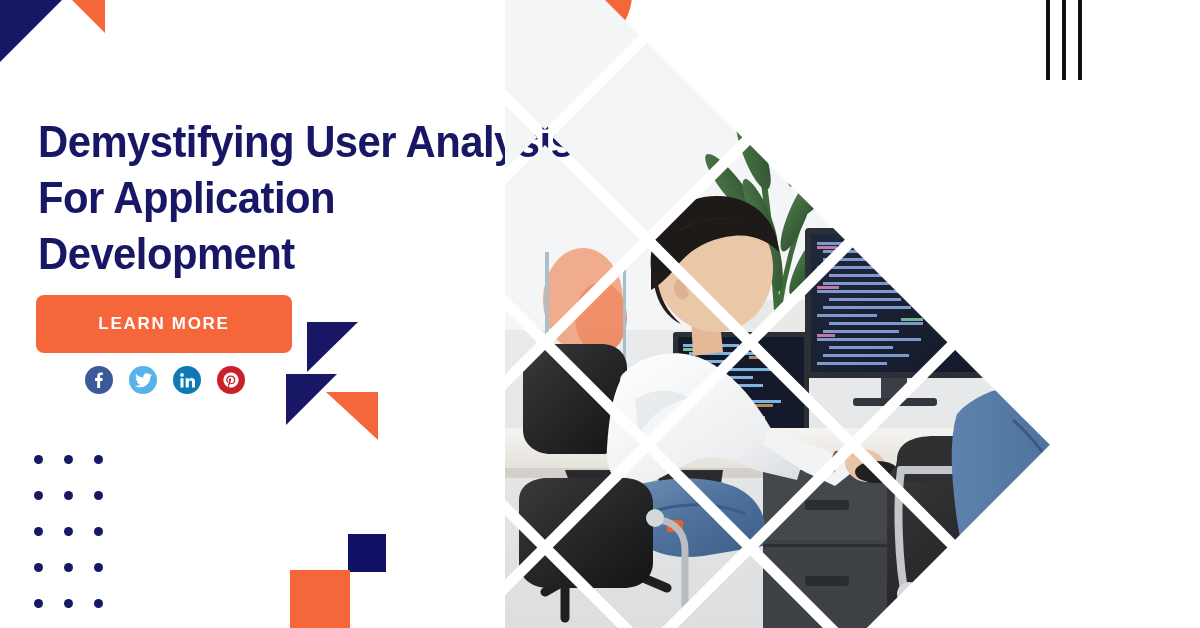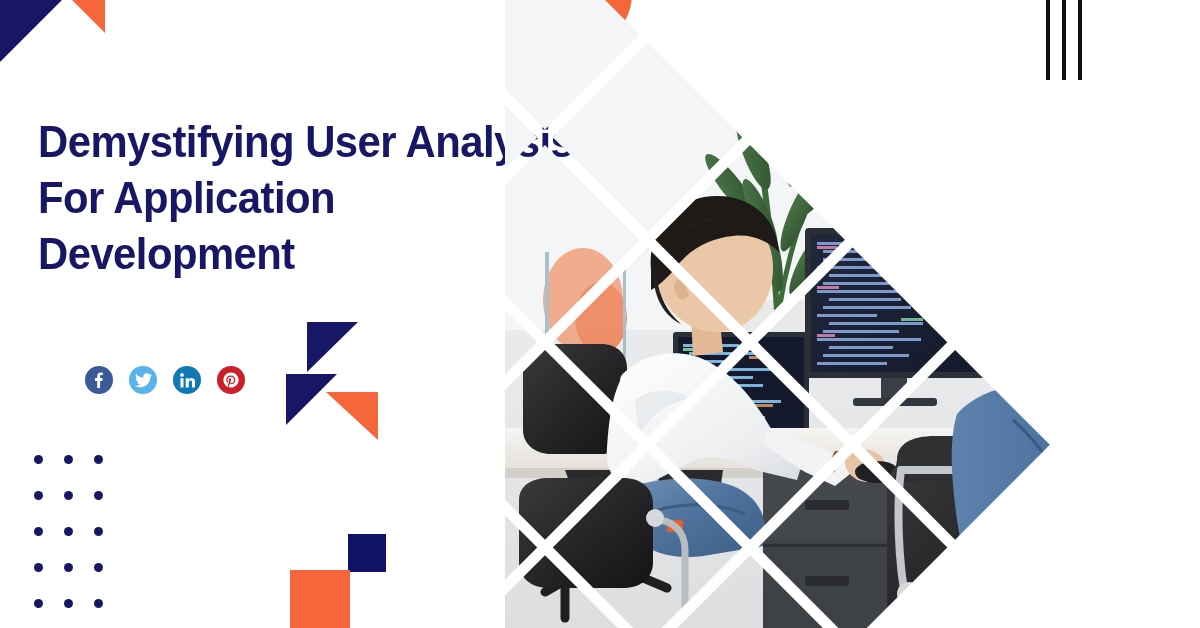--- a/index.html
+++ b/index.html
@@ -190,20 +190,21 @@
   <div class="bars">
     <i></i>
     <i></i>
     <i></i>
   </div>
 
   <h1 class="headline">Demystifying User Analysis
 For Application
 Development</h1>
 
+  <button class="cta">LEARN MORE</button>
 
   <div class="social">
 
     <span class="ico ico-facebook">
       <svg width="16" height="16" viewBox="0 0 16 16" fill="#ffffff">
         <path d="M10.3 3.1h1.5V0.6C11.55 0.57 10.7 0.5 9.7 0.5c-2.1 0-3.5 1.3-3.5 3.7v1.9H4v2.8h2.2V16h2.9V8.9h2.2l0.34-2.8H9.1V4.5c0-0.8 0.22-1.4 1.2-1.4z"></path>
       </svg>
     </span>
 
     <span class="ico ico-twitter">

